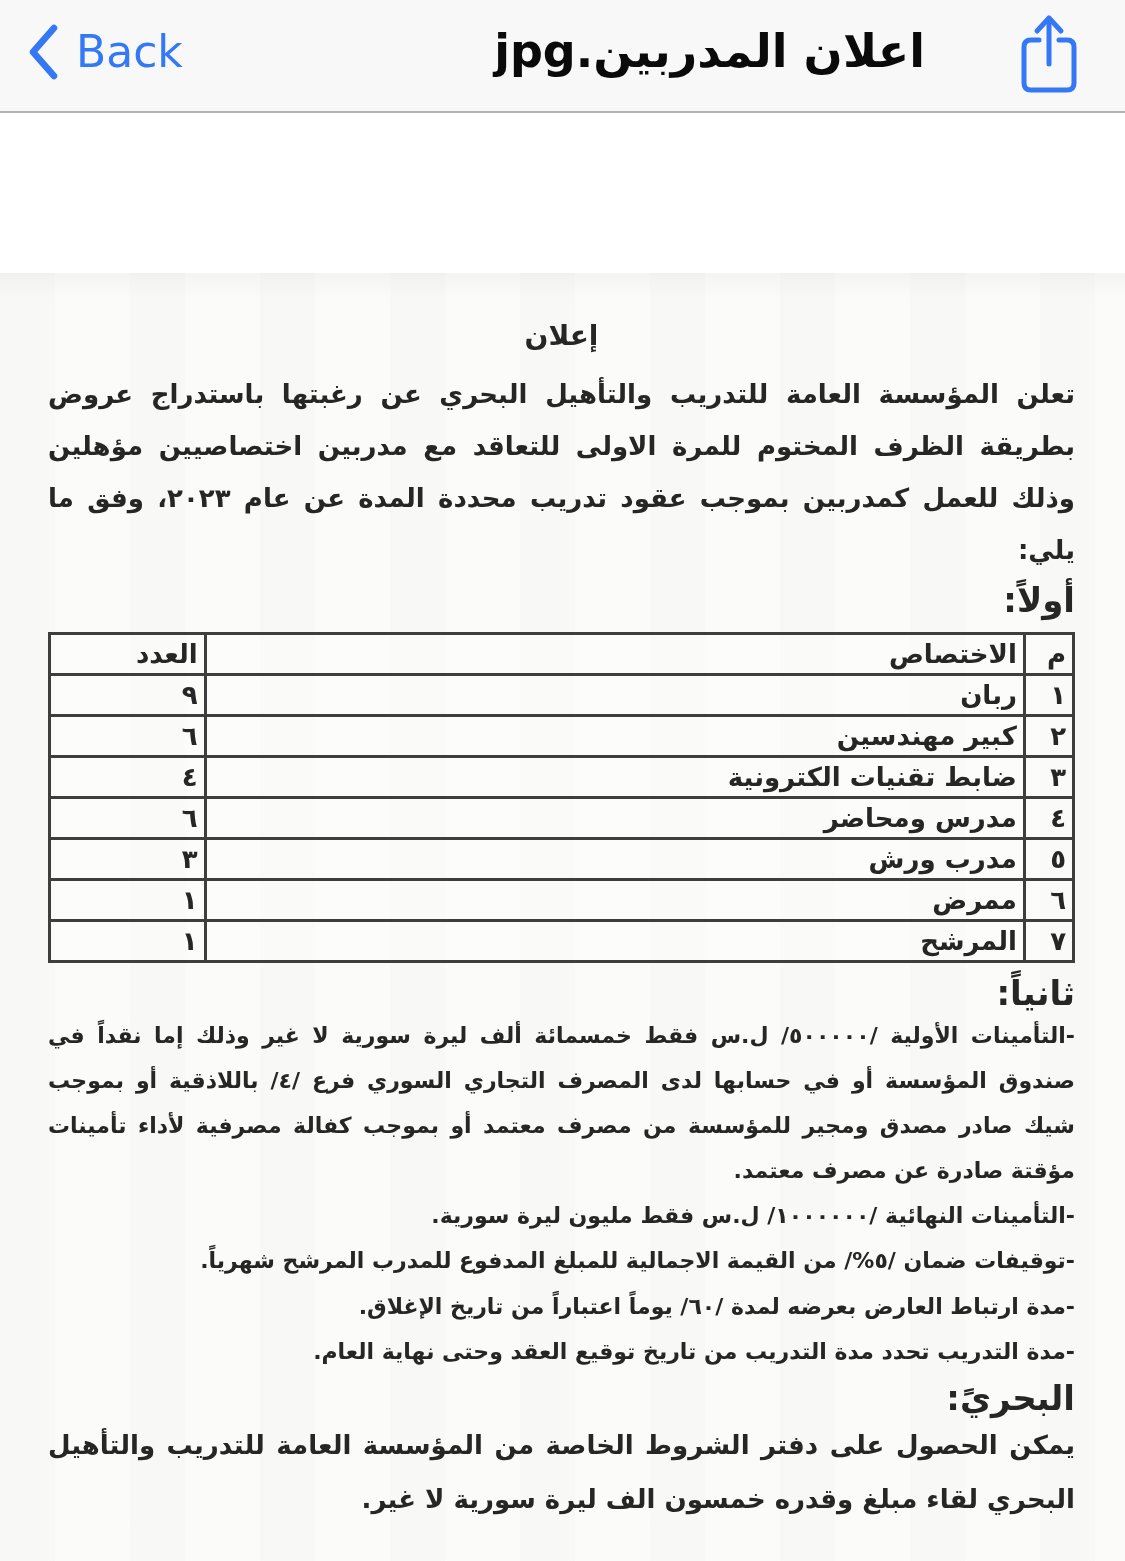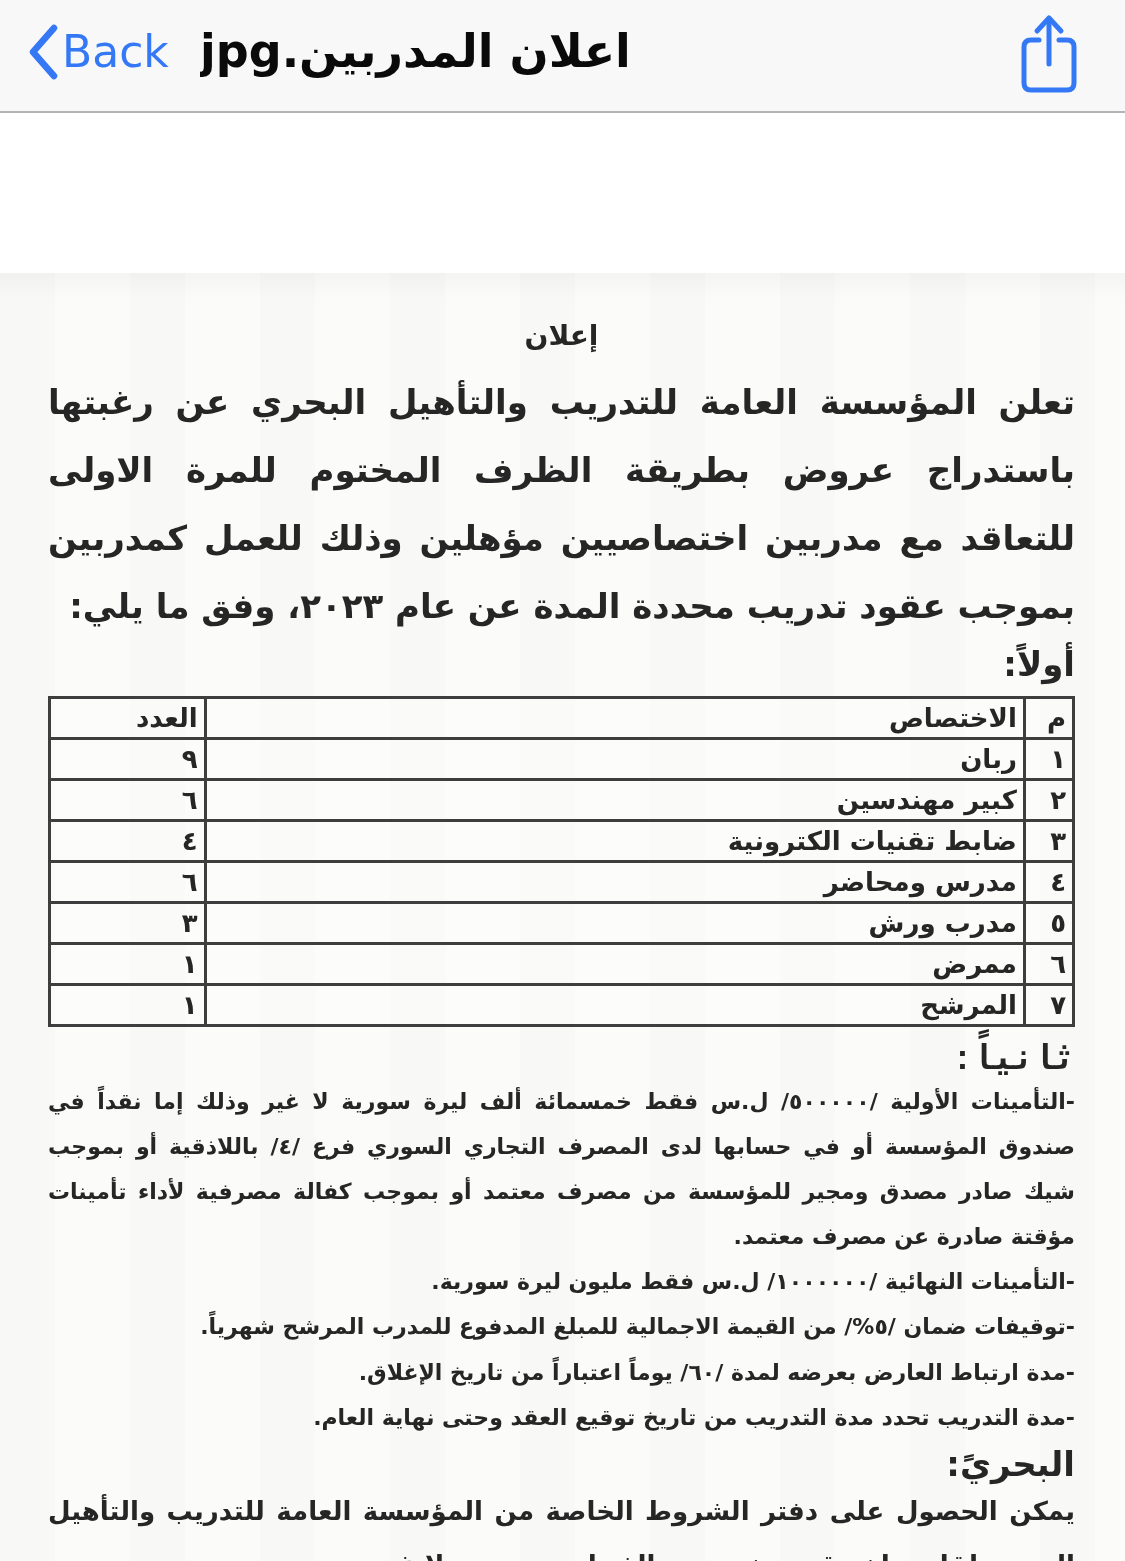--- a/index.html
+++ b/index.html
@@ -6,55 +6,55 @@
   html,body { width:1125px; background:#ffffff; font-family:"DejaVu Sans", sans-serif; }
   .screen { position:relative; width:1125px; height:1561px; background:#ffffff; overflow:hidden; }
 
   
   .navbar {
     position:absolute; top:0; left:0; width:1125px; height:113px;
     background:#f8f8f8; border-bottom:2px solid #b4b4b6;
   }
   .back-btn {
     position:absolute; left:28px; top:16px; height:72px;
-    display:flex; align-items:center; gap:4px; color:#3478F6; cursor:pointer;
+    display:flex; align-items:center; gap:18px; color:#3478F6; cursor:pointer;
   }
   .back-label { font-size:44px; line-height:72px; }
   .nav-title {
-    position:absolute; left:200px; right:200px; top:24px; text-align:left;
+    position:absolute; left:200px; right:200px; top:24px; text-align:right;
     font-size:46px; font-weight:bold; color:#0a0a0a; direction:rtl;
     white-space:nowrap; overflow:hidden;
   }
   .share-btn { position:absolute; right:44px; top:12px; cursor:pointer; }
 
   
   .gap { position:absolute; top:115px; left:0; width:1125px; height:158px; background:#ffffff; }
   .document {
     position:absolute; top:273px; left:0; width:1125px; height:1288px;
     background:#fbfbf9;
     background-image:
       repeating-linear-gradient(90deg, rgba(0,0,0,0.012) 0 55px, rgba(0,0,0,0) 55px 130px),
       linear-gradient(180deg, #f4f4f2 0px, #fbfbf9 26px);
     direction:rtl; color:#262626; font-weight:bold;
     padding:46px 50px 0 48px;
   }
   .doc-title { text-align:center; font-size:28px; letter-spacing:0.5px; }
-  .intro { margin-top:16px; font-size:34px; line-height:2.0; text-align:justify; }
+  .intro { margin-top:16px; font-size:26px; line-height:2.0; text-align:justify; }
   .sec-label { font-size:34px; margin-top:4px; }
 
   table.spec { width:100%; border-collapse:collapse; margin-top:12px; font-size:26px; }
   table.spec th, table.spec td {
     border:3px solid #3e3e3e; height:41px; text-align:right;
     font-weight:bold; padding:0 6px; background:rgba(255,255,255,0.25);
   }
   .col-num  { width:4.8%; }
   .col-spec { width:80%; }
   .col-count{ width:15.2%; }
 
-  .sec2 { margin-top:10px;font-family:Liberation Mono, monospace; }
+  .sec2 { margin-top:10px; }
   .items p { font-size:22px; line-height:2.05; text-align:justify; }
   .p-body { font-size:26px; line-height:2.1; text-align:justify; }
 </style>
 </head>
 <body>
 
 <div class="screen">
 
   <div class="navbar">
     <div class="back-btn">

